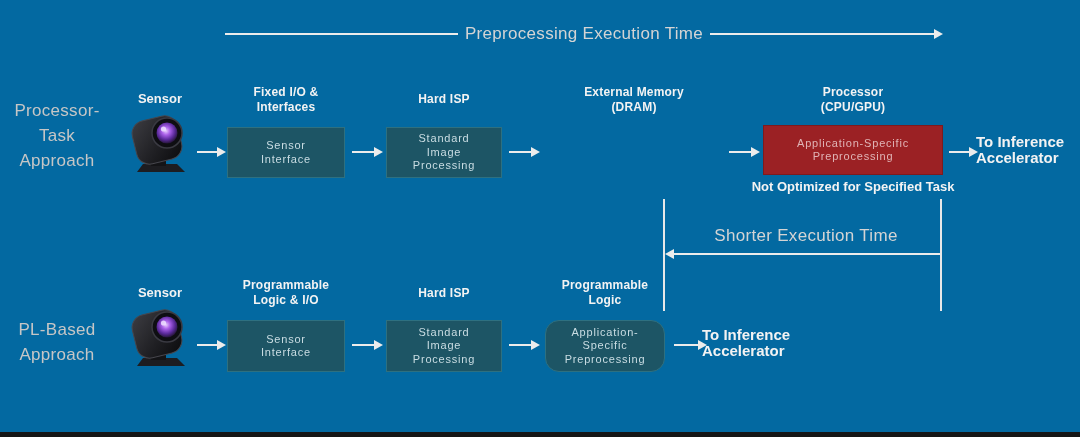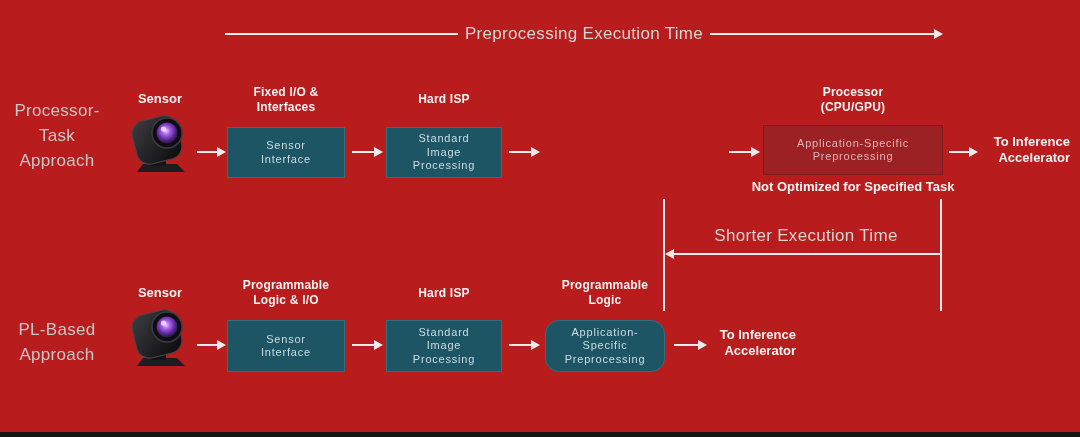--- a/index.html
+++ b/index.html
@@ -1,38 +1,38 @@
 <!DOCTYPE html>
 <html><head>
 <meta charset="utf-8">
 <style>
   html,body{margin:0;padding:0;background:#000;}
   .stage{
-    position:relative;width:1080px;height:437px;background:#b91c1c;
+    position:relative;width:1080px;height:437px;background:#0369a1;
     font-family:"Liberation Sans", sans-serif;overflow:hidden;
   }
   .pre{white-space:pre-line;}
   .abs{position:absolute;}
   
   .approach{
     width:110px;text-align:center;font-size:17px;line-height:25px;
     color:#c6c6c6;letter-spacing:.3px;
   }
   .timeline-label{
     text-align:center;font-size:17px;color:#d4d4d4;letter-spacing:.3px;
   }
   .caption{
     text-align:center;font-size:12px;line-height:15px;font-weight:bold;
     color:#f3f3f3;letter-spacing:.2px;
   }
   .footnote{
     text-align:center;font-size:12.5px;line-height:16px;font-weight:bold;color:#f3f3f3;
   }
   .outlabel{
-    text-align:right;font-size:13px;line-height:16px;font-weight:bold;color:#f3f3f3;
+    text-align:left;font-size:15px;line-height:16px;font-weight:bold;color:#f3f3f3;
   }
   .sensor-label{
     width:64px;text-align:center;font-size:13px;font-weight:bold;color:#f3f3f3;
   }
   
   .node{
     display:flex;align-items:center;justify-content:center;text-align:center;
     font-size:11px;line-height:13.5px;letter-spacing:.8px;box-sizing:border-box;
   }
   .node.teal{background:#1d5565;border:1px solid #2e7080;color:#cadde3;}
@@ -96,20 +96,22 @@
 
   <div class="abs arrow head-right" style="left:352px;top:151px;width:22px;"></div>
 
   <div class="abs caption pre" style="left:386px;top:92px;width:116px;">Hard ISP</div>
   <div class="abs node teal pre" style="left:386px;top:127px;width:116px;height:51px;">Standard
 Image
 Processing</div>
 
   <div class="abs arrow head-right" style="left:509px;top:151px;width:22px;"></div>
 
+  <div class="abs caption pre" style="left:545px;top:85px;width:178px;">External Memory
+(DRAM)</div>
 
   <div class="abs arrow head-right" style="left:729px;top:151px;width:22px;"></div>
 
   <div class="abs caption pre" style="left:763px;top:85px;width:180px;">Processor
 (CPU/GPU)</div>
   <div class="abs node red pre" style="left:763px;top:125px;width:180px;height:50px;">Application-Specific
 Preprocessing</div>
   <div class="abs footnote" style="left:748px;top:179px;width:210px;font-size:13px;">Not Optimized for Specified Task</div>
 
   <div class="abs arrow head-right" style="left:949px;top:151px;width:20px;"></div>

